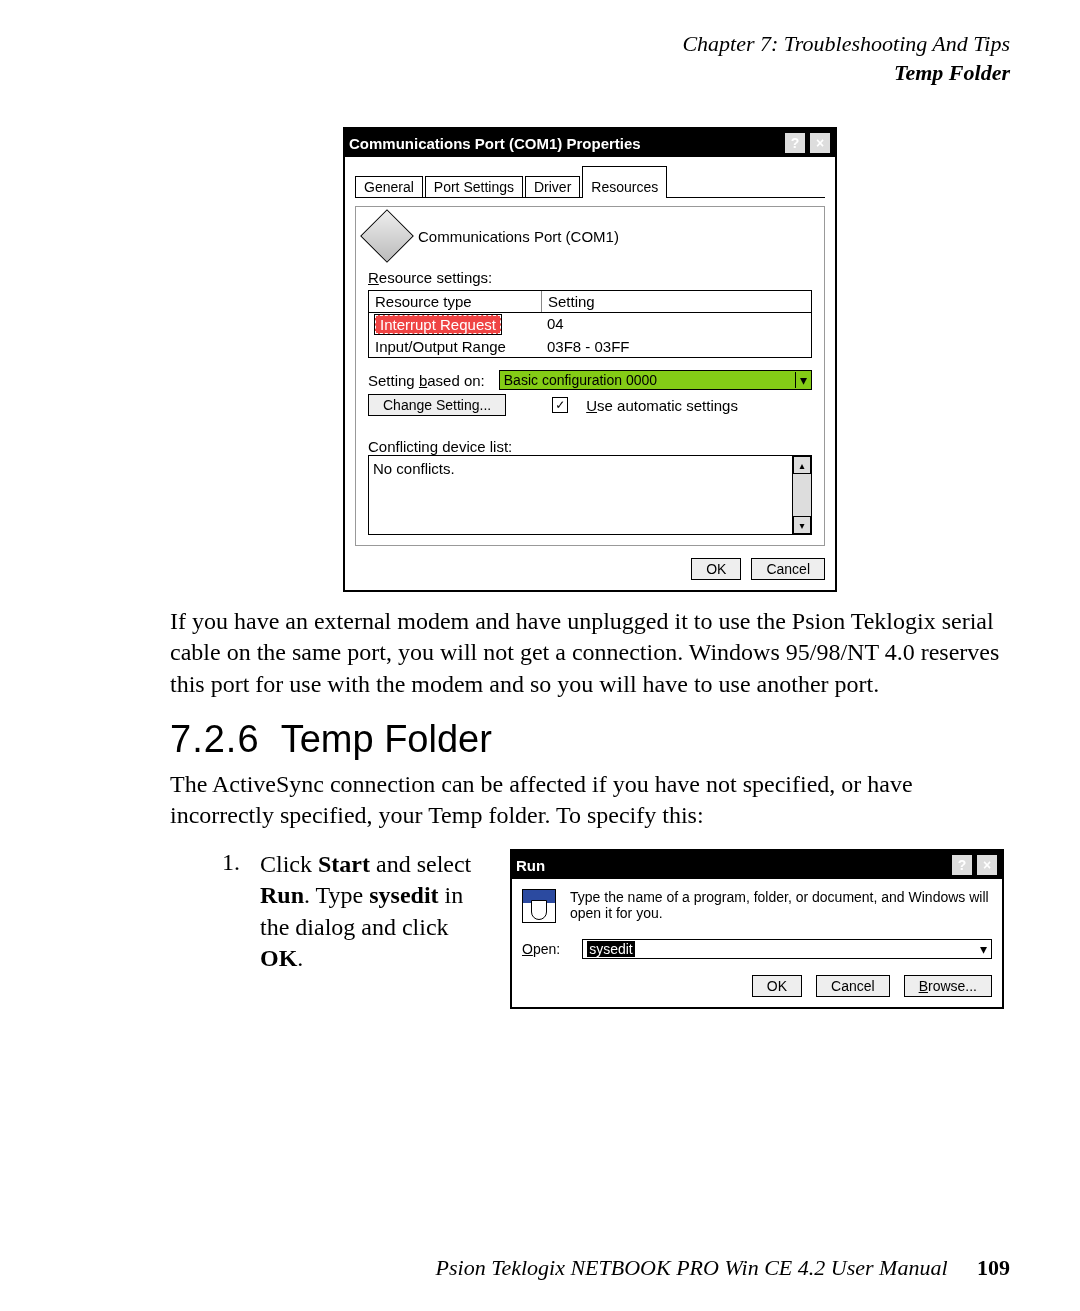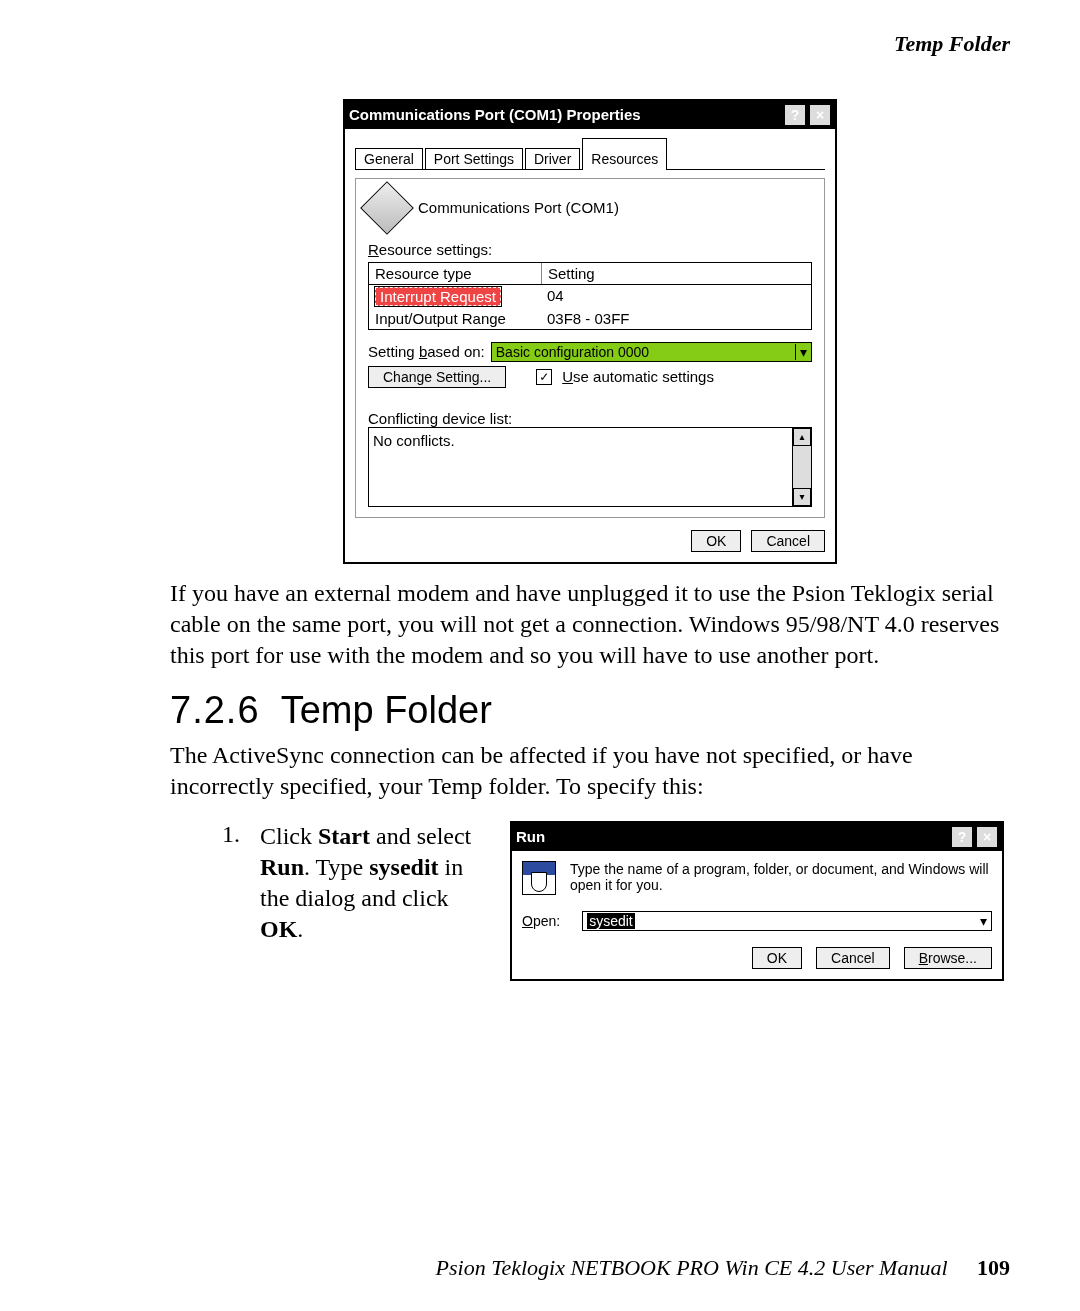--- a/index.html
+++ b/index.html
@@ -24,21 +24,21 @@
          background:linear-gradient(135deg,#eee,#bbb)}
 .rs-label{margin:6px 0 4px}
 .rs-table{border:1px solid #000;margin-bottom:12px}
 .rs-head{display:flex;border-bottom:1px solid #000}
 .rs-head .cell{padding:2px 6px;border-right:1px solid #888}
 .rs-head .cell:last-child{border-right:none;flex:1}
 .rs-row{display:flex}
 .rs-row .cell{padding:2px 6px}
 .c1{width:160px}
 .sel{background:#ef4444;color:#fff;border:1px dashed #fff;outline:1px solid #000;display:inline-block;padding:0 4px}
-.sb-row{display:flex;align-items:center;gap:6px;margin:4px 0}
+.sb-row{display:flex;align-items:center;gap:14px;margin:4px 0}
 .combo{flex:1;border:1px solid #000;font-size:14px;padding:1px 4px;background:#84cc16;display:flex;justify-content:space-between}
 .combo .arr{border-left:1px solid #000;padding-left:4px}
 .win-btn{border:1px solid #000;background:#eee;padding:2px 14px;font-size:14px}
 .conflicts{border:1px solid #000;height:70px;padding:4px;position:relative;background:#fff}
 .conflicts .scroll{position:absolute;right:0;top:0;bottom:0;width:18px;border-left:1px solid #000;
                    display:flex;flex-direction:column;justify-content:space-between;background:#ddd}
 .conflicts .scroll div{border:1px solid #000;height:16px;display:flex;align-items:center;justify-content:center;font-size:10px}
 .dlg-btns{display:flex;justify-content:flex-end;gap:10px;margin-top:12px}
 .chk{width:14px;height:14px;border:1px solid #000;display:inline-flex;align-items:center;justify-content:center;font-size:12px;margin-right:4px}
 
@@ -68,20 +68,21 @@
 
 .footer{position:absolute;bottom:30px;right:70px;font-style:italic;font-size:22px}
 .footer .pg{font-style:normal;font-weight:bold;margin-left:24px}
 </style>
 </head>
 <body>
 
 <div class="page">
 
   <div class="hdr">
+    <div>Chapter 7:  Troubleshooting And Tips</div>
     <div class="bold">Temp Folder</div>
   </div>
 
   <div class="dlg">
     <div class="titlebar">
       <span class="ttl">Communications Port (COM1) Properties</span>
       <span class="tbtn">?</span>
       <span class="tbtn">×</span>
     </div>
     <div class="dlg-body">

